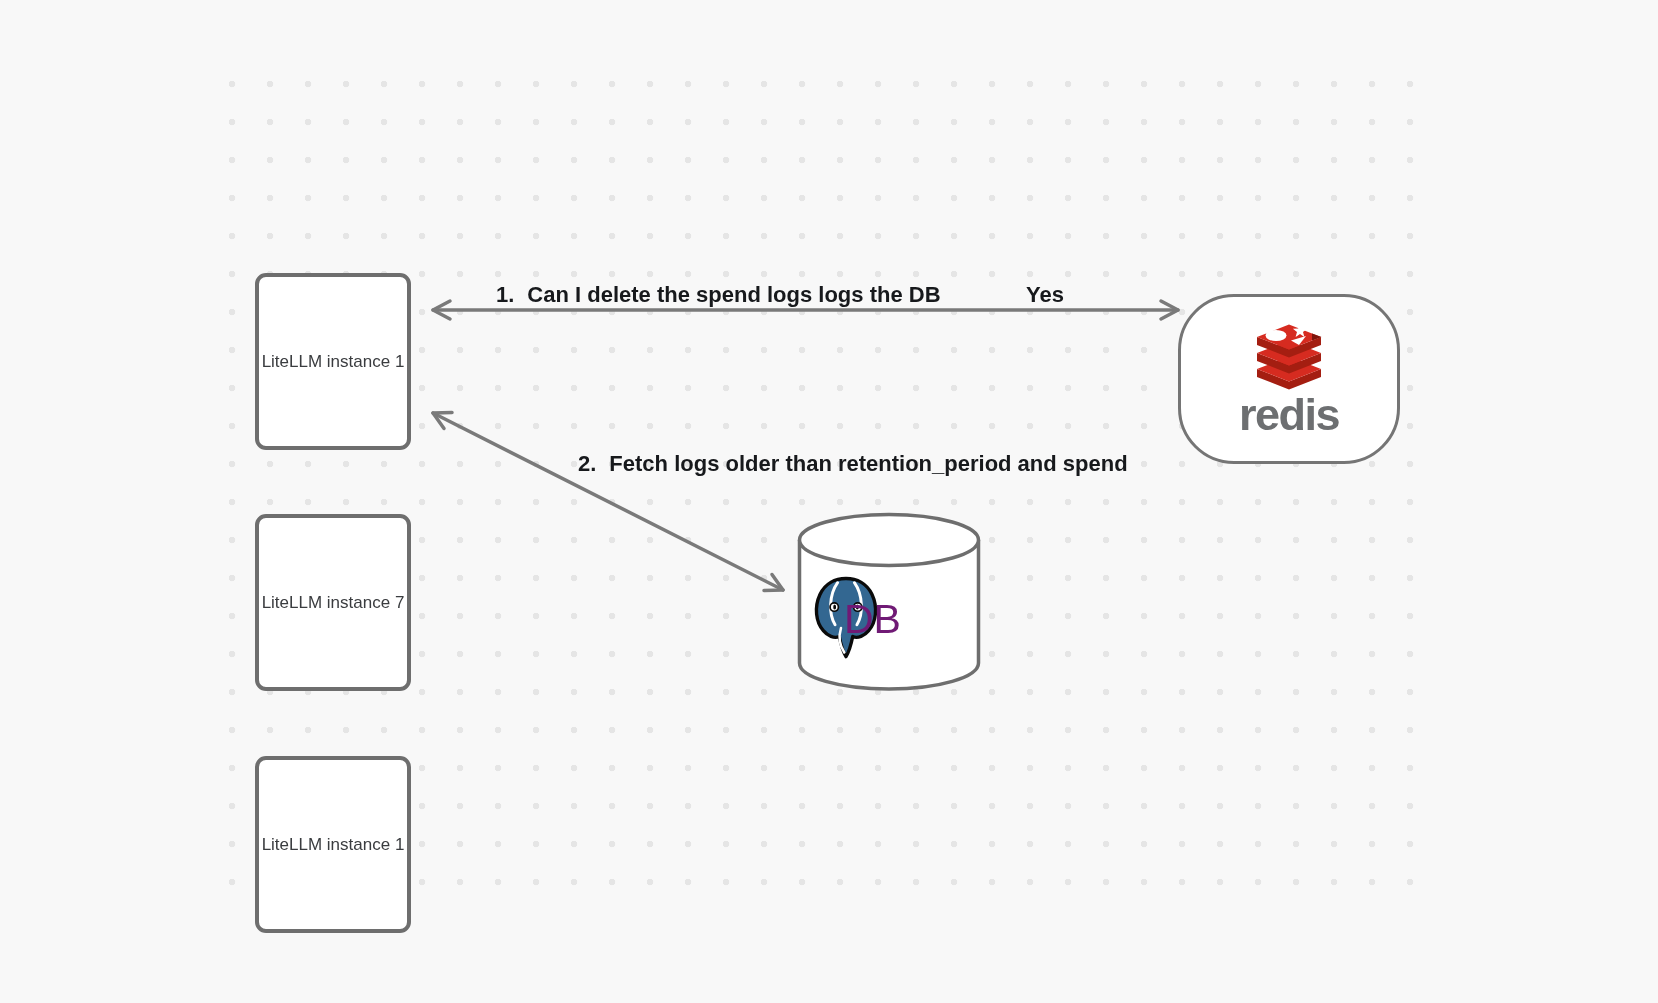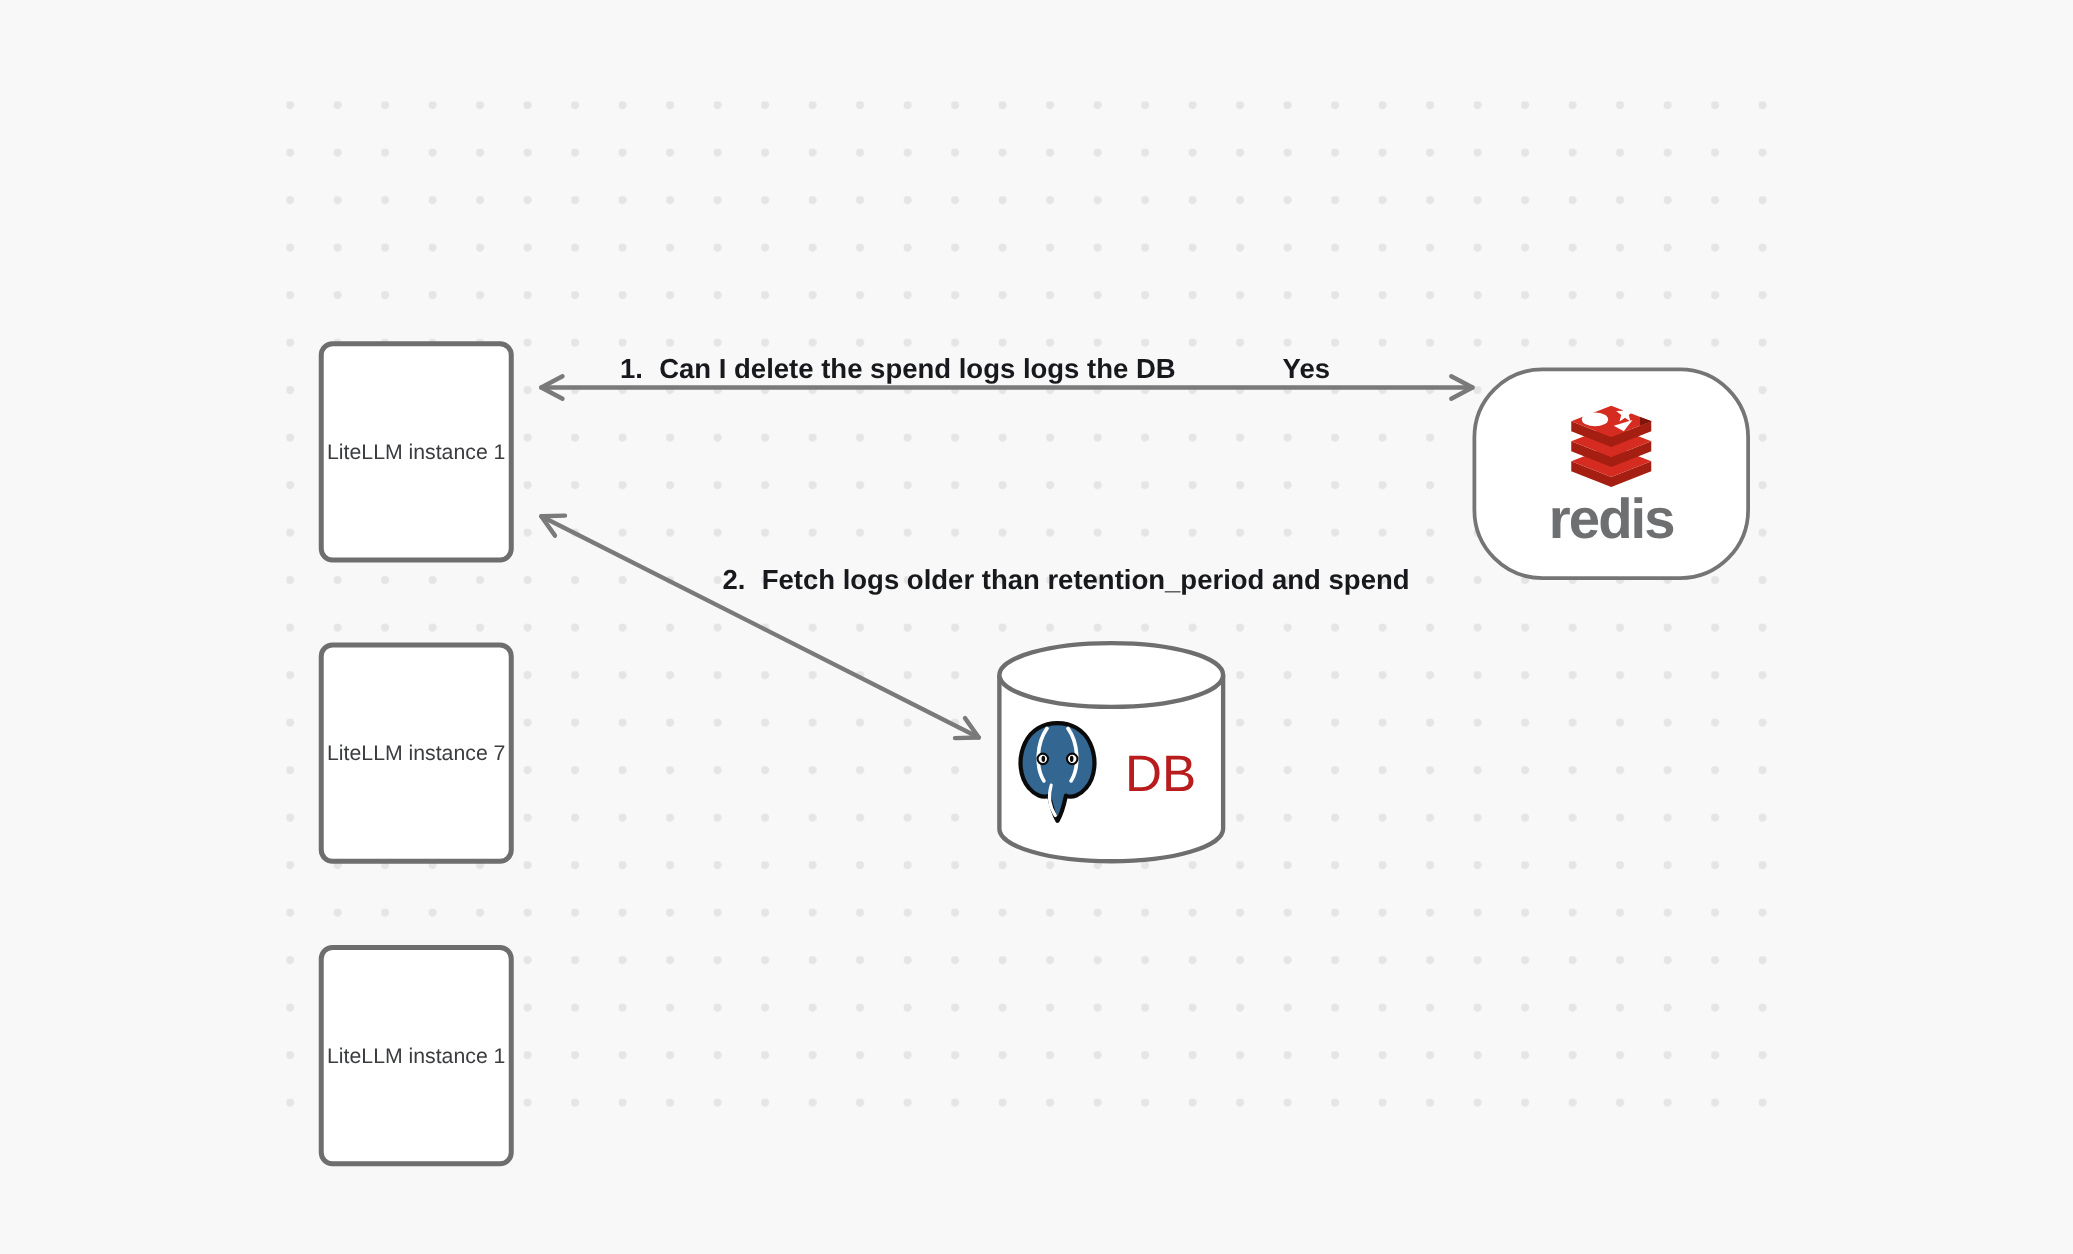--- a/index.html
+++ b/index.html
@@ -28,21 +28,21 @@
     background:#ffffff;border:3.5px solid #757575;border-radius:56px;
     display:flex;flex-direction:column;align-items:center;justify-content:center;margin-top:17px;
   }
   .redis-word{
     font-size:45px;font-weight:700;color:#6d6f71;letter-spacing:-1.5px;line-height:1;margin-top:2px;
   }
 
   .db-cyl{position:absolute;left:796px;top:511px;}
   .pg-logo{position:absolute;left:808px;top:576px;}
   .db-label{
-    position:absolute;left:900px;top:599px;font-size:41px;color:#b91c1c;line-height:1;
+    position:absolute;left:844px;top:599px;font-size:41px;color:#701a75;line-height:1;
   }
 
   .anno{
     position:absolute;display:flex;font-weight:700;font-size:22px;
     color:#17191c;line-height:28px;white-space:nowrap;
   }
   .anno-1{left:496px;top:281px;width:568px;justify-content:space-between;}
   .anno-group{display:flex;gap:13px;}
   .anno-2{left:578px;top:450px;gap:13px;}
 </style>

